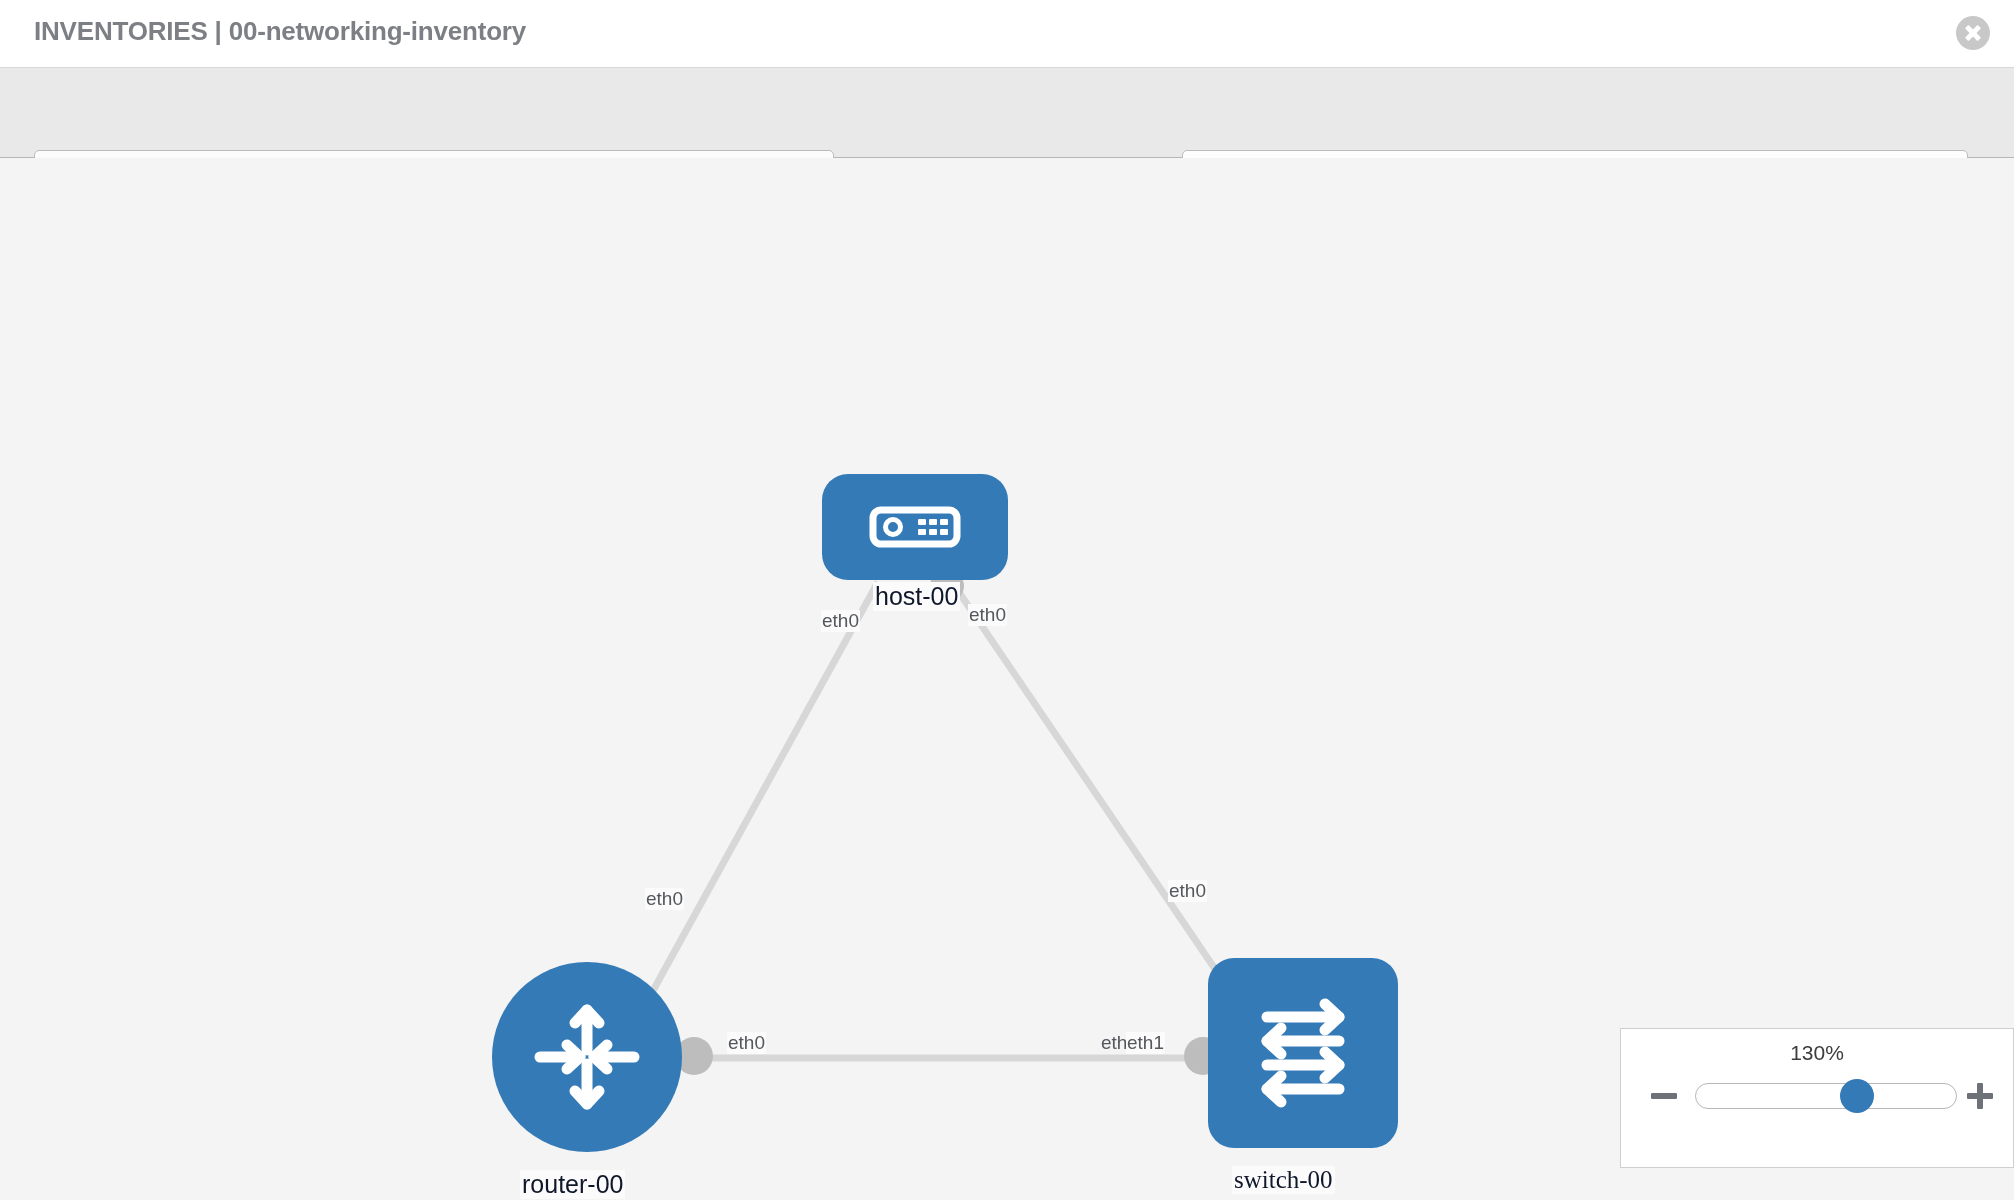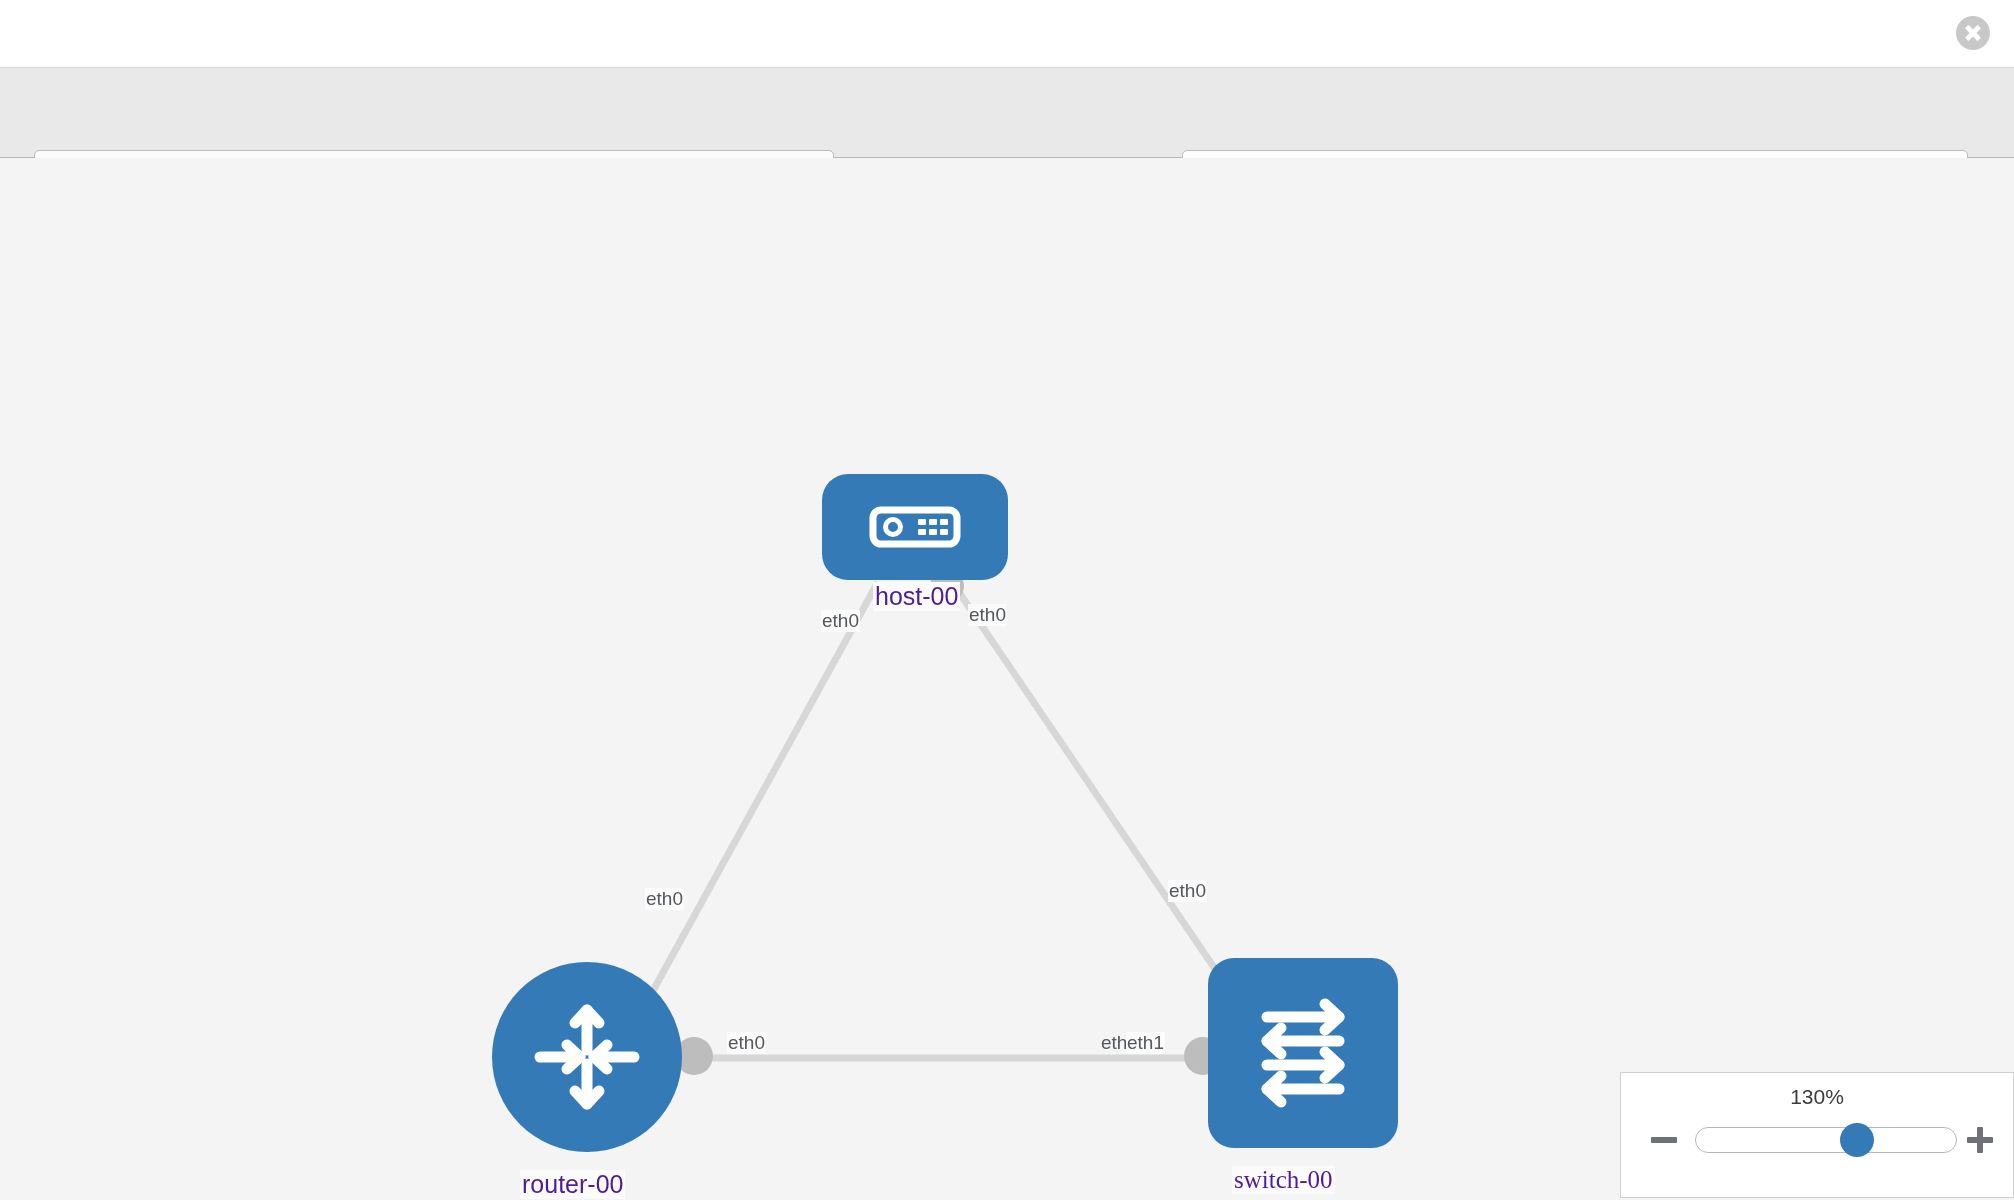--- a/index.html
+++ b/index.html
@@ -92,21 +92,21 @@
 
   .node { position: absolute; }
   .node-shape {
     position: absolute; left: 0; top: 0;
     background: #337ab7;
     display: flex; align-items: center; justify-content: center;
     cursor: pointer;
   }
   .node-label {
     position: absolute;
-    font-size: 25px; color: #4c1d95;
+    font-size: 25px; color: #0f172a;
     background: #fbfbfb;
     white-space: nowrap;
     padding: 0 2px;
   }
   .edge-label {
     position: absolute;
     font-size: 19px; color: #54585c;
     background: #fbfbfb;
     white-space: nowrap;
     padding: 0 1px;
@@ -116,22 +116,22 @@
   
   #node-host   { left: 822px; top: 316px; }
   #node-host .node-shape { width: 186px; height: 106px; border-radius: 26px; }
   #node-router { left: 492px; top: 804px; }
   #node-router .node-shape { width: 190px; height: 190px; border-radius: 50%; }
   #node-switch { left: 1208px; top: 800px; }
   #node-switch .node-shape { width: 190px; height: 190px; border-radius: 26px; }
 
   
   .zoom-panel {
-    position: absolute; left: 1620px; top: 1072px;
-    width: 394px; height: 126px;
+    position: absolute; left: 1620px; top: 1028px;
+    width: 394px; height: 140px;
     background: #ffffff;
     border: 1px solid #cfcfcf;
   }
   .zoom-value {
     position: absolute; left: 0; right: 0; top: 12px;
     text-align: center;
     font-size: 21px; color: #3c3c3c;
   }
   .zoom-minus, .zoom-plus {
     position: absolute; top: 52px;
@@ -162,20 +162,21 @@
     transform: translate(-50%,-50%);
     cursor: pointer;
   }
 </style>
 </head>
 <body>
 
 <div id="app">
 
   <div class="header">
+    <div class="page-title">INVENTORIES | 00-networking-inventory</div>
     <div class="close-btn">
       <span class="x-bar a"></span>
       <span class="x-bar b"></span>
     </div>
   </div>
 
   <div class="toolbar">
 
     <div class="select-box" id="actions-select">
       <span class="sel-label">ACTIONS</span>

